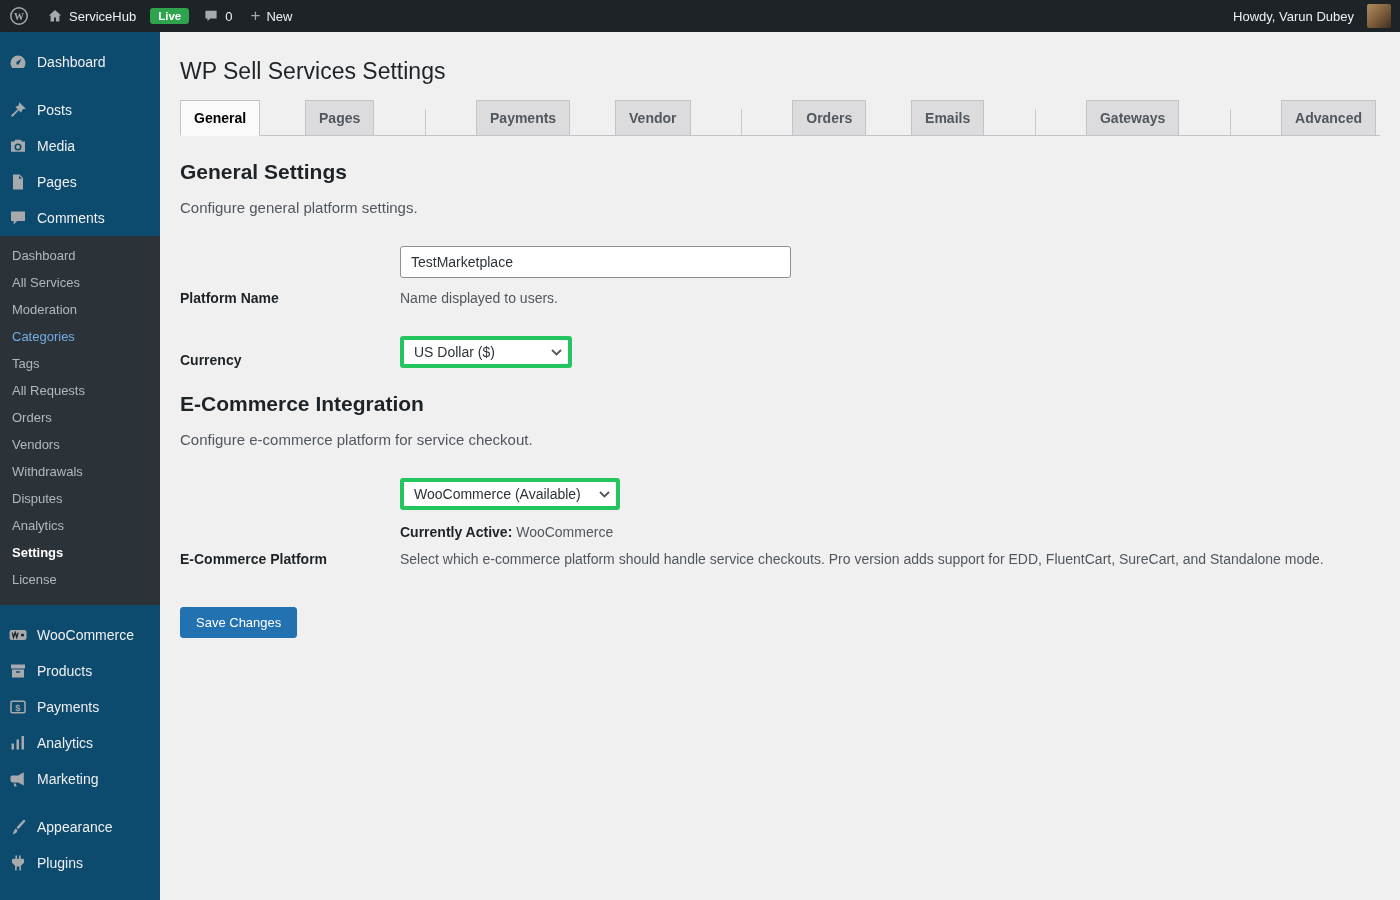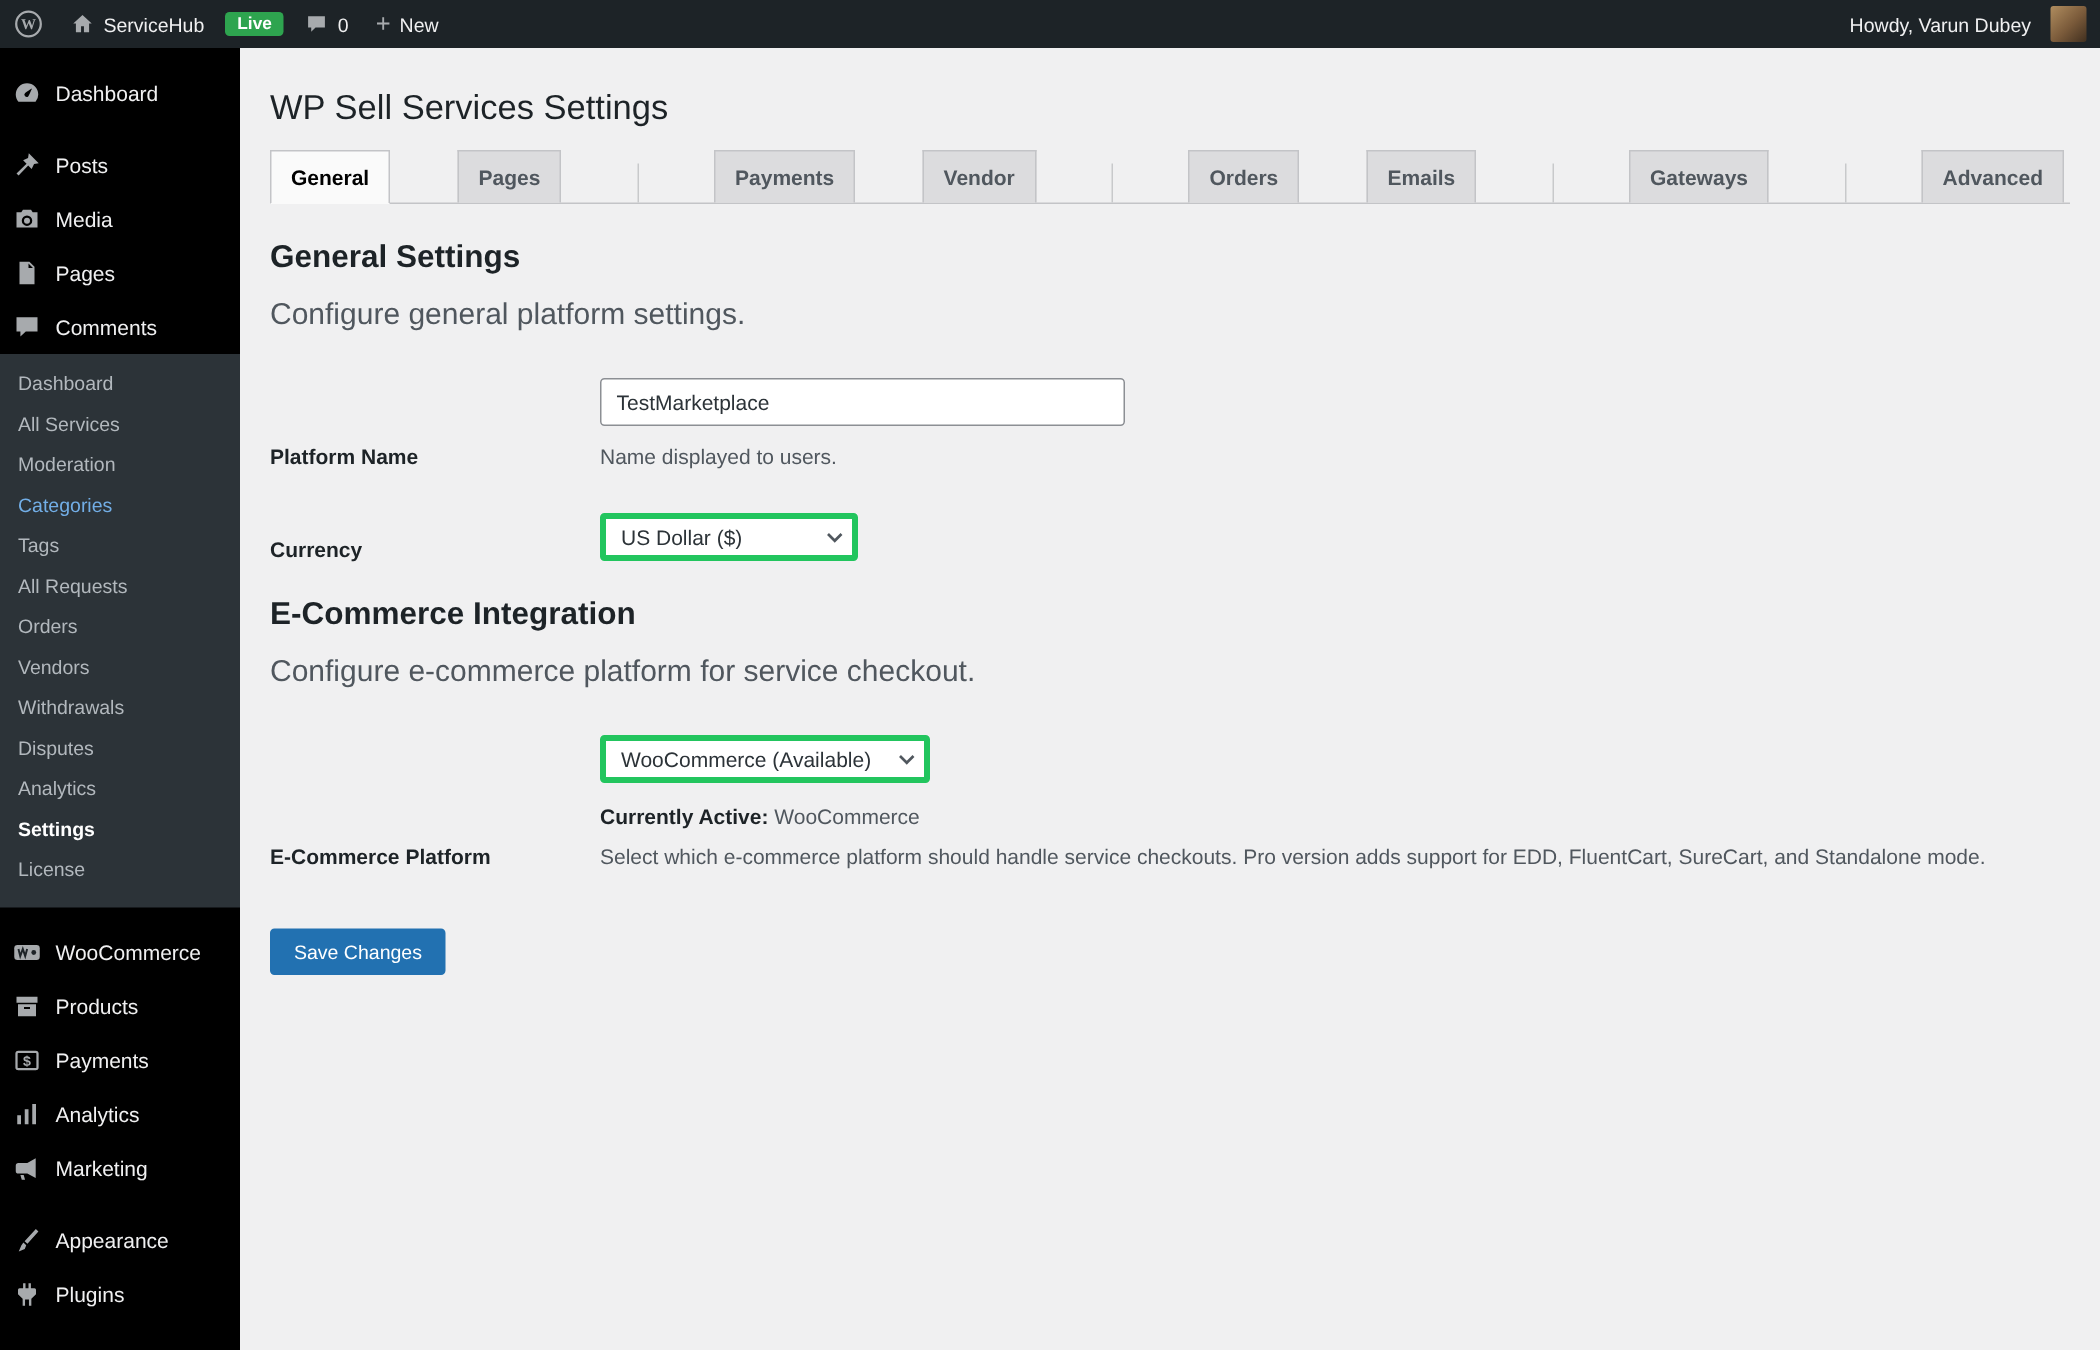--- a/index.html
+++ b/index.html
@@ -13,21 +13,21 @@
   .ab-group { display:flex; align-items:stretch; }
   .ab-item { display:flex; align-items:center; gap:6px; padding:0 9px; color:#f0f0f1; cursor:pointer; }
   .ab-item .aicon { color:#a7aaad; }
   .live-badge { align-self:center; background:#2ea44f; color:#fff; font-size:11.5px; font-weight:700;
     padding:2px 8px; border-radius:3px; margin:0 5px; }
   .ab-plus { font-size:17px; color:#a7aaad; line-height:1; margin-top:-2px; }
   .avatar { width:24px; height:24px; border-radius:2px; margin-left:7px;
     background:linear-gradient(135deg,#b08d5f 0%,#7a5a3a 55%,#402f1f 100%); }
 
   
-  .sidebar { position:fixed; top:32px; left:0; width:160px; height:868px; background:#000000; font-size:14px; overflow:hidden; }
+  .sidebar { position:fixed; top:32px; left:0; width:160px; height:868px; background:#0c4a6e; font-size:14px; overflow:hidden; }
   .menu { padding-top:12px; }
   .menu-item { position:relative; display:flex; align-items:center; gap:9px; padding:8px 8px; color:#f0f0f1; cursor:pointer; line-height:18px; }
   .menu-item .micon { width:20px; height:20px; color:#a7aaad; flex:0 0 20px; }
   .menu-gap { height:12px; }
   .menu-item.current { background:#2271b1; color:#fff; }
   .menu-item.current .micon { color:#fff; }
   .menu-item.current::after { content:""; position:absolute; right:0; top:50%; margin-top:-8px;
     border:8px solid transparent; border-right-color:#f0f0f1; }
   .submenu { background:#2c3338; padding:6px 0 12px; }
   .submenu-item { display:block; padding:7px 12px; font-size:13px; color:#b2b8bd; cursor:pointer; line-height:13px; }
@@ -37,24 +37,24 @@
   
   .content { position:absolute; left:160px; top:32px; width:1240px; height:868px; background:#f0f0f1; padding:0 20px; overflow:hidden; }
   .page-title { font-size:23px; font-weight:400; color:#1d2327; padding-top:25px; line-height:29px; }
   .tabs { display:flex; align-items:flex-end; margin-top:14px; border-bottom:1px solid #c3c4c7;justify-content:space-between; }
   .tab { margin-right:4px; padding:7px 13px; font-size:14px; font-weight:700; color:#50575e;
     background:#dcdcde; border:1px solid #c3c4c7; border-bottom:none; cursor:pointer; line-height:20px; white-space:nowrap; }
   .tab.active { background:#fafafa; color:#000; margin-bottom:-1px; border-bottom:1px solid #fafafa; }
   .tab-sep { width:1px; height:26px; background:#c8c9cb; margin:0 9px 0 6px; align-self:flex-end; }
 
   .section-heading { font-size:21px; font-weight:700; color:#1d2327; margin-top:24px; }
-  .section-desc { font-size:20px; color:#50575e; margin-top:15px; }
+  .section-desc { font-size:15px; color:#50575e; margin-top:15px; }
   .form-row { display:flex; align-items:flex-end; margin-top:30px; }
   .form-label { flex:0 0 220px; font-size:14px; font-weight:700; color:#1d2327; padding-top:7px; }
-  .wp-input { width:350px; height:32px; border:1px solid #8c8f94; border-radius:3px; padding:0 10px;
+  .wp-input { width:391px; height:32px; border:1px solid #8c8f94; border-radius:3px; padding:0 10px;
     font-size:14px; font-family:inherit; color:#2c3338; background:#fff; }
   .select-wrap { position:relative; display:inline-block; }
   .wp-select { appearance:none; -webkit-appearance:none; height:32px; border:4px solid #22c55e; border-radius:3px;
     padding:0 30px 0 10px; font-size:14px; font-family:inherit; color:#2c3338; background:#fff; cursor:pointer; }
   .sel-172 .wp-select { width:172px; }
   .sel-220 .wp-select { width:220px; }
   .chevron { position:absolute; right:10px; top:13px; pointer-events:none; }
   .field-help { font-size:14px; color:#50575e; margin-top:12px; }
   .active-line { font-size:14px; margin-top:14px; }
   .al-label { font-weight:700; color:#1d2327; }

